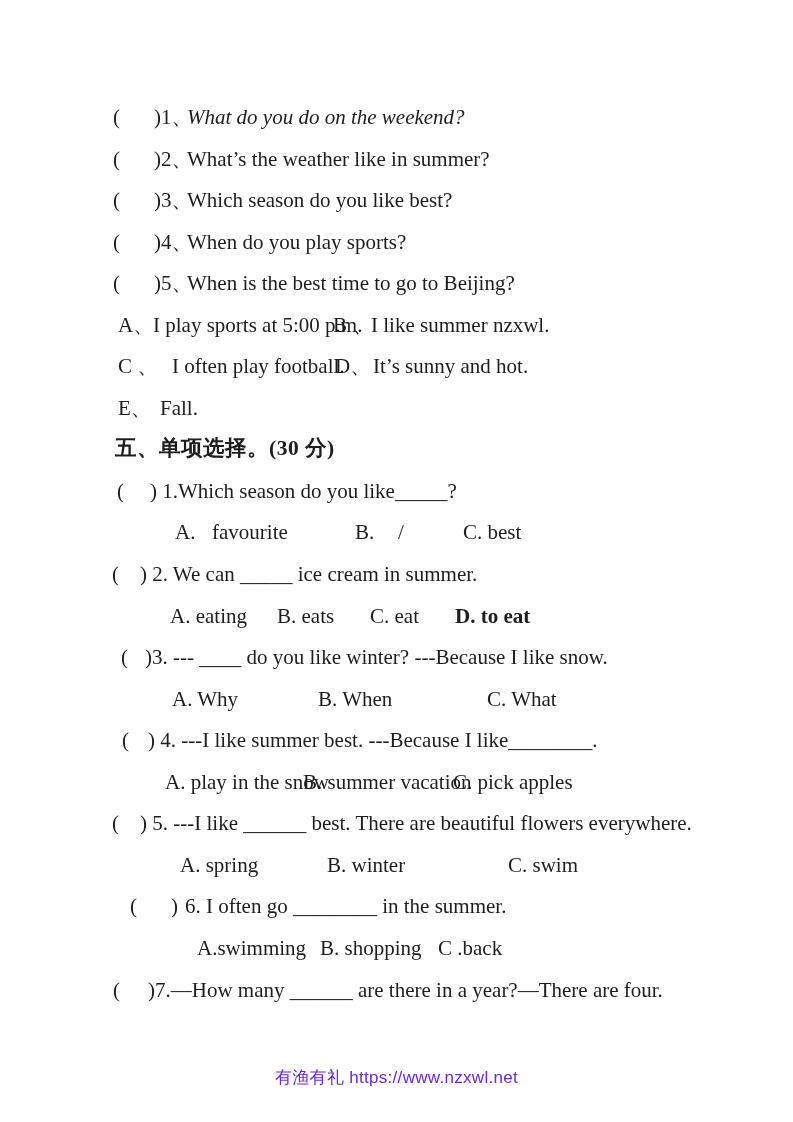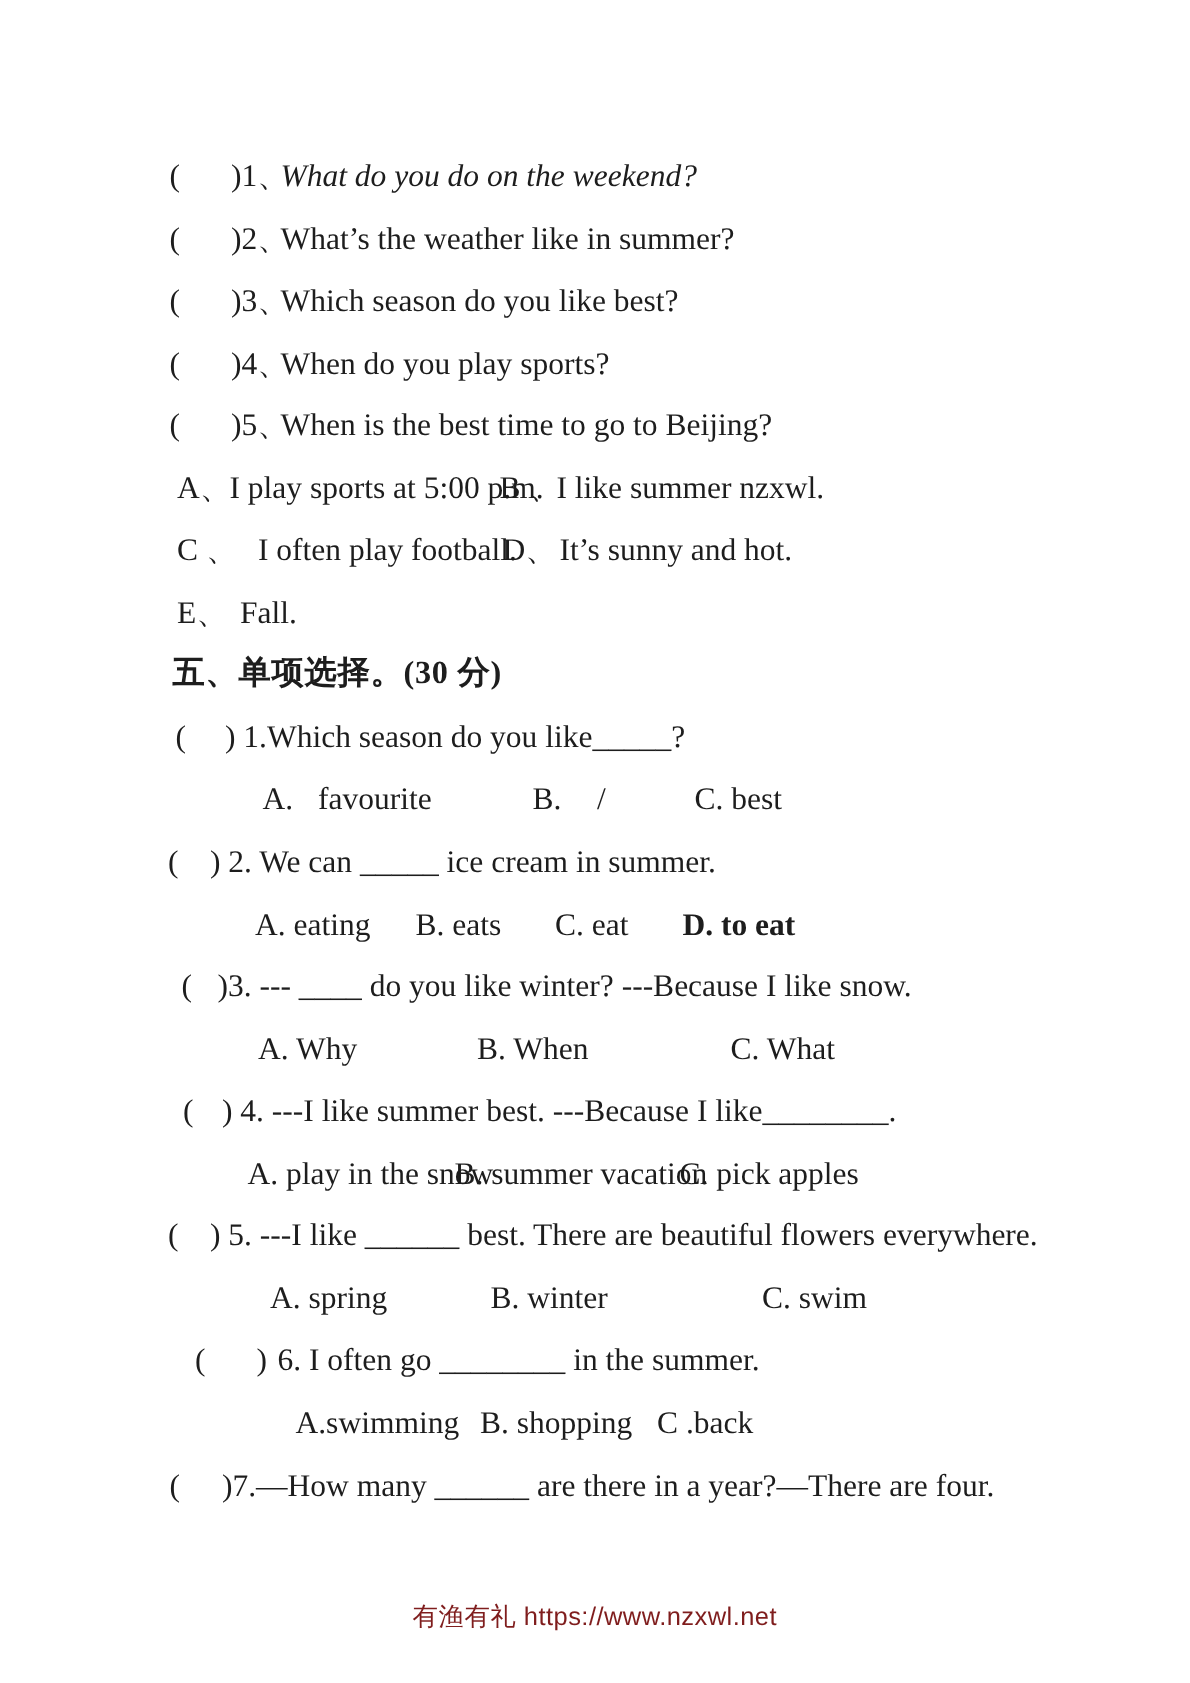--- a/index.html
+++ b/index.html
@@ -32,21 +32,21 @@
     letter-spacing: 0.5px;
   }
   .footer {
     position: absolute;
     top: 1066px;
     left: 0;
     width: 100%;
     text-align: center;
     font-family: "Liberation Sans", sans-serif;
     font-size: 17px;
-    color: #7f1d1d;
+    color: #6d28d9;
     letter-spacing: 0.3px;
   }
 </style>
 </head>
 <body>
 
 <div class="page">
   <div id="lines-root">
       <div class="line" style="top: 103px;"><span class="part" style="left: 113px;">(</span><span class="part" style="left: 154px;">)1、</span><span class="part" style="left: 187px; font-style: italic;">What do you do on the weekend?</span></div>
       <div class="line" style="top: 145px;"><span class="part" style="left: 113px;">(</span><span class="part" style="left: 154px;">)2、</span><span class="part" style="left: 187px;">What’s the weather like in summer?</span></div>

